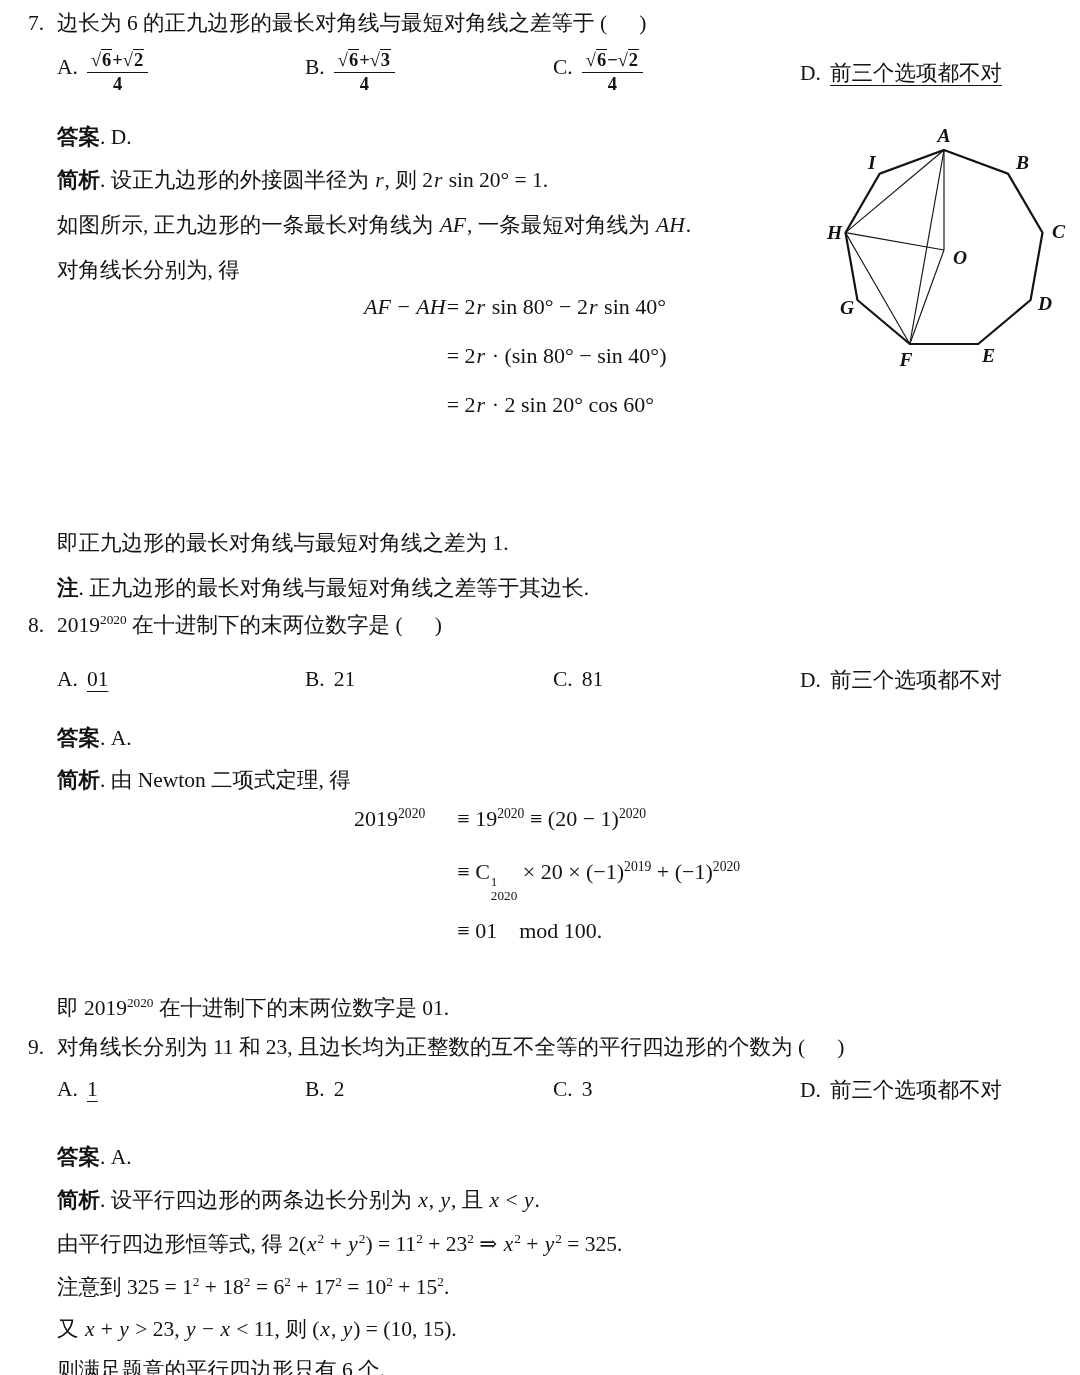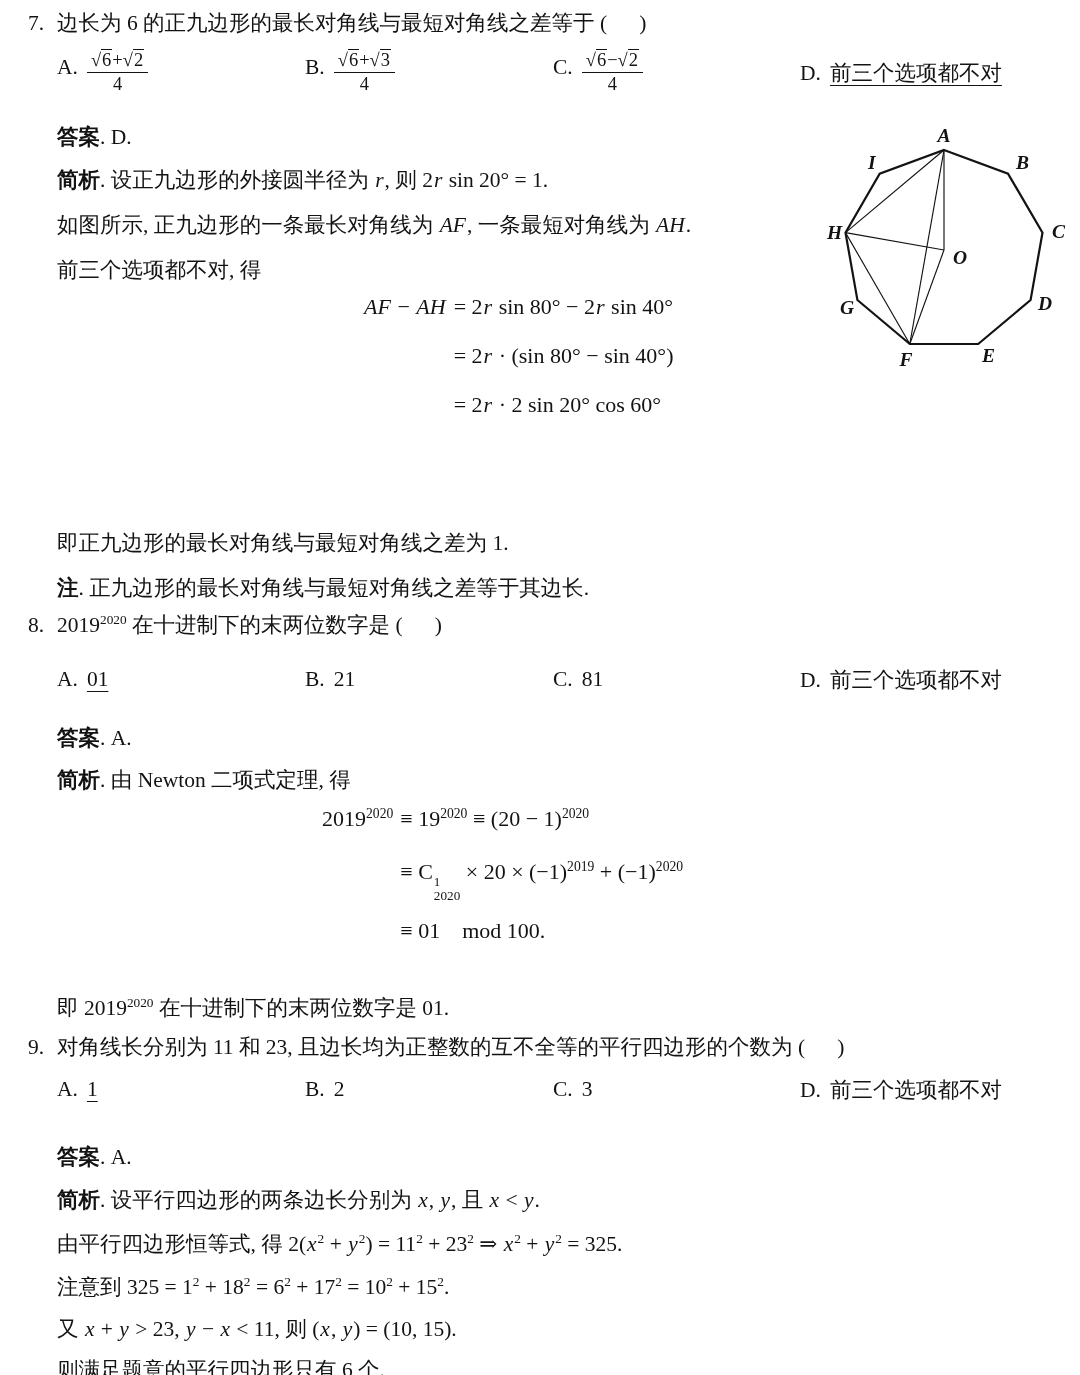--- a/index.html
+++ b/index.html
@@ -9,33 +9,33 @@
   .qline{position:absolute;left:28px;white-space:nowrap;}
   .qline .pn{display:inline-block;min-width:29px;}
   .line{position:absolute;left:57px;white-space:nowrap;line-height:30px;margin-top:25px;}
   b{font-weight:700;}
   i{font-style:italic;font-family:"Liberation Serif","DejaVu Serif",serif;padding:0 1px;}
   .opts{position:absolute;left:57px;width:1010px;display:grid;
         grid-template-columns:248px 248px 247px auto;align-items:center;}
   .ol{margin-right:9px;}
   .u{text-decoration:underline;text-underline-offset:5px;text-decoration-thickness:1.2px;}
   .frac{display:inline-block;text-align:center;vertical-align:-0.85em;
-        line-height:1.2;font-size:18.5px;}
+        line-height:1.2;font-size:18.5px;font-weight:bold;}
   .frac .num{display:block;padding:0 4px 1px;border-bottom:1.4px solid #131313;}
   .frac .den{display:block;}
   .sq{white-space:nowrap;}
   .sq .rad{border-top:1.5px solid #131313;padding:0 1px;}
   sup{font-size:62%;line-height:0;}
   .ss{display:inline-flex;flex-direction:column;align-items:flex-start;
       font-size:60%;line-height:1.12;vertical-align:-0.5em;padding-left:1px;}
   .eq{position:absolute;display:grid;grid-template-columns:max-content max-content;
-      column-gap:7px;font-size:22px;white-space:nowrap;}
+      font-size:22px;white-space:nowrap;}
   .eq div{line-height:49px;}
   .eq .lhs{text-align:right;}
-  .eq8 div{line-height:53px;}
+  .eq8 div{line-height:53px;margin-left:32px;}
   .fig{position:absolute;left:826px;top:126px;}
   .fig text{font-family:"Liberation Serif","DejaVu Serif",serif;
             font-weight:700;font-style:italic;font-size:19.5px;fill:#131313;}
 </style>
 </head>
 <body>
 
 <div class="qline" style="top:8px">
   <span class="pn">7.</span><span>边长为 6 的正九边形的最长对角线与最短对角线之差等于 (  )</span>
 </div>
@@ -59,21 +59,21 @@
   <b>答案</b><span>. D.</span>
 </div>
 
 <div class="line" style="top:140px">
   <b>简析</b><span>. 设正九边形的外接圆半径为 <i>r</i>, 则 2<i>r</i> sin 20° = 1.</span>
 </div>
 <div class="line" style="top:185px">
   <span>如图所示, 正九边形的一条最长对角线为 <i>AF</i>, 一条最短对角线为 <i>AH</i>.</span>
 </div>
 <div class="line" style="top:230px">
-  <span>前三个选项都不对, 得</span>
+  <span>对角线长分别为, 得</span>
 </div>
 
 <div class="eq" style="top:282px;left:363px">
   <div class="lhs"><i>AF</i> − <i>AH</i></div>
   <div class="rhs">= 2<i>r</i> sin 80° − 2<i>r</i> sin 40°</div>
   <div class="lhs"></div>
   <div class="rhs">= 2<i>r</i> · (sin 80° − sin 40°)</div>
   <div class="lhs"></div>
   <div class="rhs">= 2<i>r</i> · 2 sin 20° cos 60°</div>
   <div class="lhs"></div>

